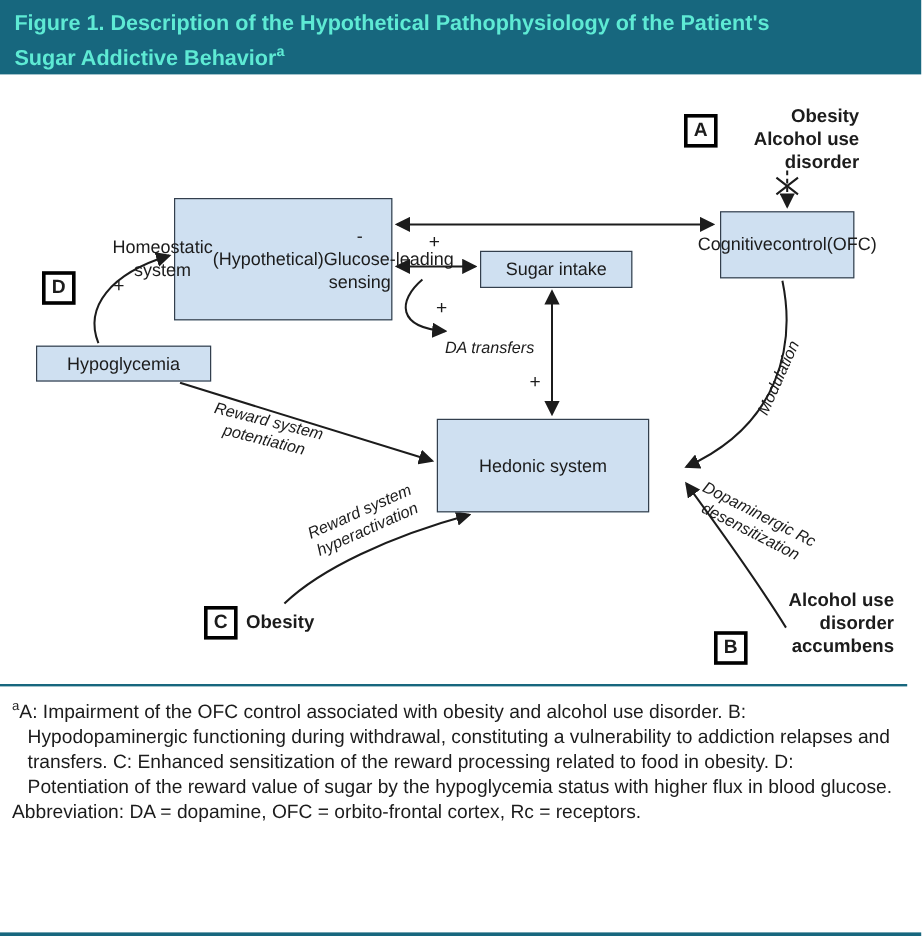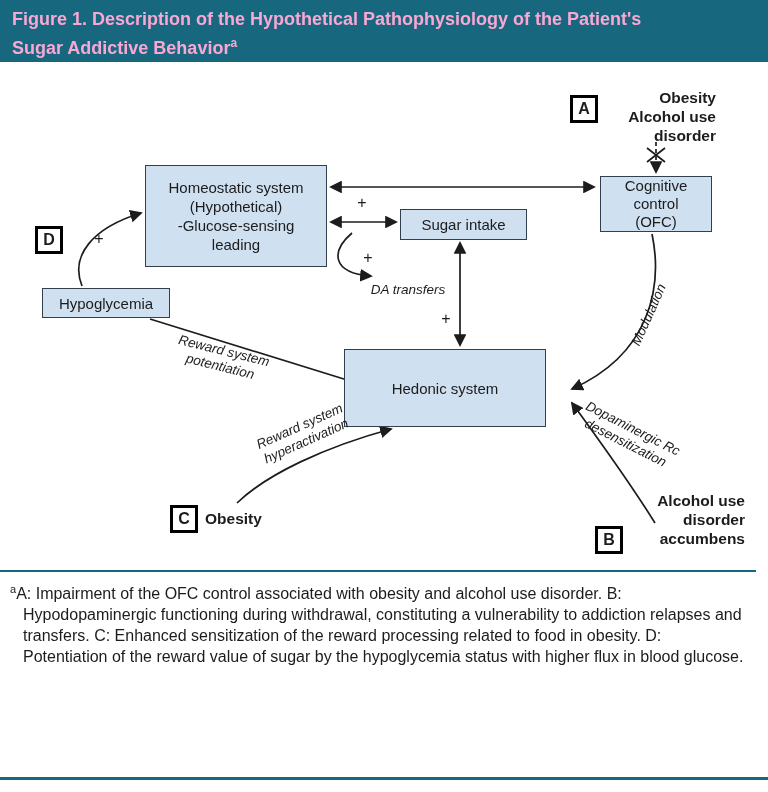--- a/index.html
+++ b/index.html
@@ -10,30 +10,30 @@
   }
   *{margin:0;padding:0;box-sizing:border-box;}
   html,body{background:#fff;}
   body{
     font-family:"Liberation Sans", sans-serif;
     width:768px;height:792px;position:relative;color:var(--ink);
   }
   .figure{position:absolute;inset:0;background:#fff;overflow:hidden;}
   .header{
     position:absolute;top:0;left:0;width:768px;height:62px;
-    background:var(--teal);color:#f9a8d4;font-weight:bold;
+    background:var(--teal);color:#5eead4;font-weight:bold;
     font-size:18px;line-height:24px;padding:7px 12px;
   }
   .header sup{font-size:12px;}
   .diagram{position:absolute;top:62px;left:0;width:768px;height:508px;}
   .diagram svg{position:absolute;left:0;top:0;}
   .node{
     position:absolute;background:var(--box-fill);
     border:1.5px solid var(--box-border);
-    display:flex;flex-direction:column;justify-content:center;align-items:center;
+    display:flex;flex-direction:row;justify-content:center;align-items:center;
     text-align:center;font-size:15px;line-height:19px;
   }
   .node.tight{line-height:18px;}
   .badge{
     position:absolute;width:28px;height:28px;border:3px solid #000;background:#fff;
     display:flex;align-items:center;justify-content:center;
     font-weight:bold;font-size:16px;
   }
   .blabel{position:absolute;font-weight:bold;font-size:15.5px;line-height:19px;text-align:right;}
   .dlabel{
@@ -107,24 +107,24 @@
       <div>leading</div>
     </div>
     <div class="node tight" style="left:600px;top:114px;width:112px;height:56px">
       <div>Cognitive</div>
       <div>control</div>
       <div>(OFC)</div>
     </div>
     <div class="node" style="left:400px;top:147px;width:127px;height:31px">
       <div>Sugar intake</div>
     </div>
-    <div class="node" style="left:42px;top:226px;width:128px;height:30px">
+    <div class="node" style="left:30px;top:226px;width:146px;height:30px">
       <div>Hypoglycemia</div>
     </div>
-    <div class="node" style="left:344px;top:287px;width:202px;height:78px">
+    <div class="node" style="left:364px;top:287px;width:177px;height:78px">
       <div>Hedonic system</div>
     </div>
 
     <span class="plus" style="left:362px;top:141px;transform:translate(-50%,-50%)">+</span>
     <span class="plus" style="left:368px;top:196px;transform:translate(-50%,-50%)">+</span>
     <span class="plus" style="left:446px;top:257px;transform:translate(-50%,-50%)">+</span>
     <span class="plus" style="left:99px;top:177px;transform:translate(-50%,-50%)">+</span>
 
     <div class="dlabel" style="left:408px;top:228px;transform:translate(-50%,-50%)">DA transfers</div>
     <div class="dlabel" style="left:649px;top:253px;transform:translate(-50%,-50%) rotate(-66deg)">Modulation</div>
@@ -138,17 +138,18 @@
     </div>
     <div class="dlabel" style="left:629px;top:374px;transform:translate(-50%,-50%) rotate(27deg)">
       <div>Dopaminergic Rc</div>
       <div>desensitization</div>
     </div>
 
   </div>
 
   <div class="footnotes">
     <p class="hang"><sup>a</sup><span>A: Impairment of the OFC control associated with obesity and alcohol use disorder. B: Hypodopaminergic functioning during withdrawal, constituting a vulnerability to addiction relapses and transfers. C: Enhanced sensitization of the reward processing related to food in obesity. D: Potentiation of the reward value of sugar by the hypoglycemia status with higher flux in blood glucose.</span></p>
+    <p>Abbreviation: DA = dopamine, OFC = orbito-frontal cortex, Rc = receptors.</p>
   </div>
 
   <div class="bottom-rule"></div>
 
 </div>
 
 </body></html>

